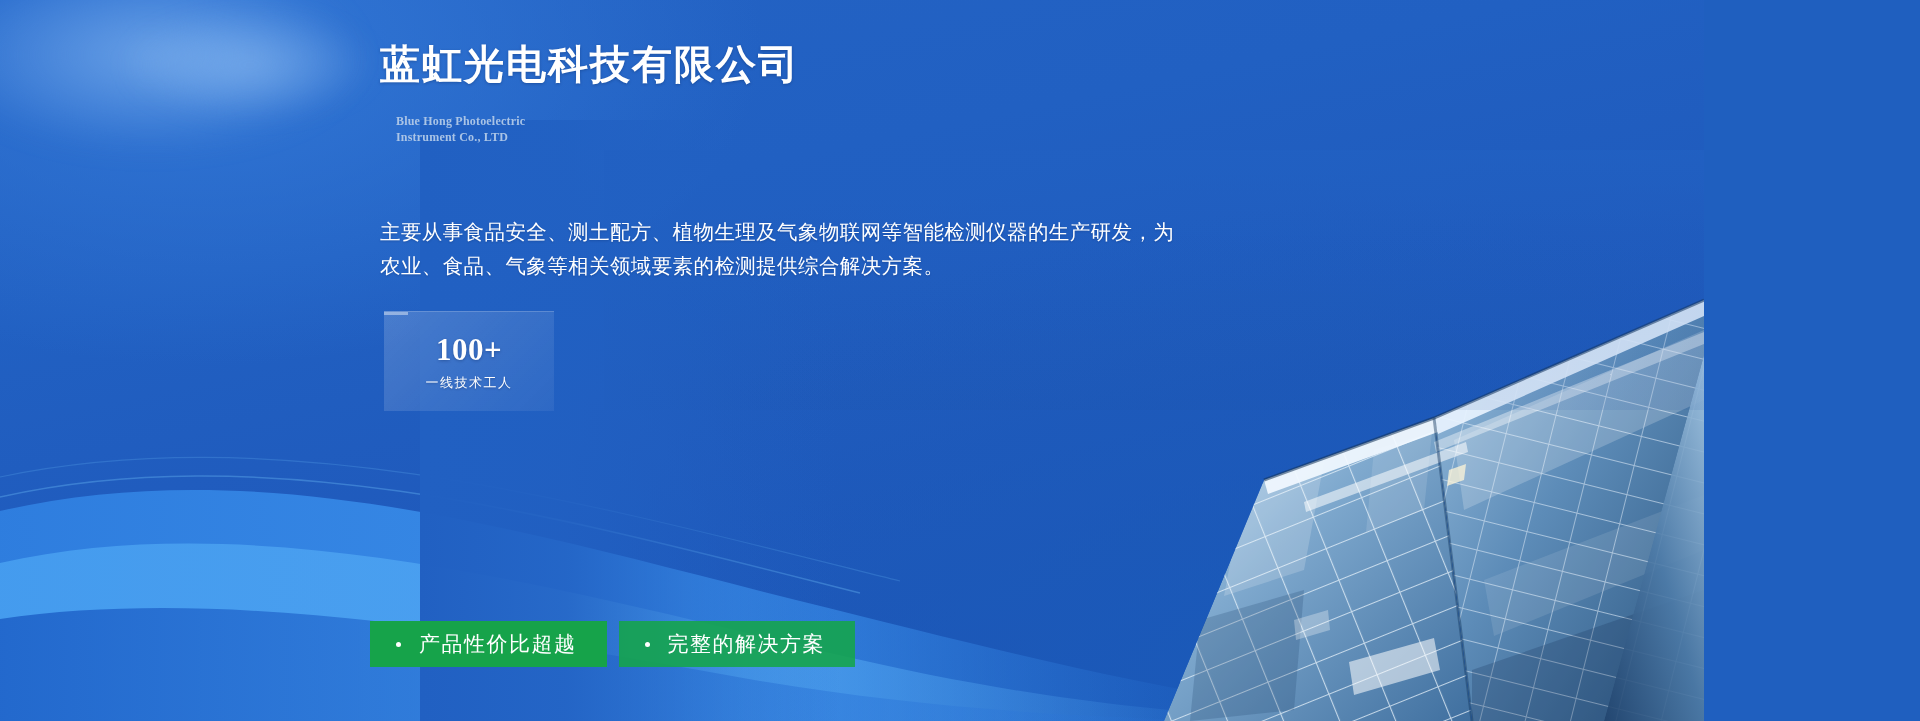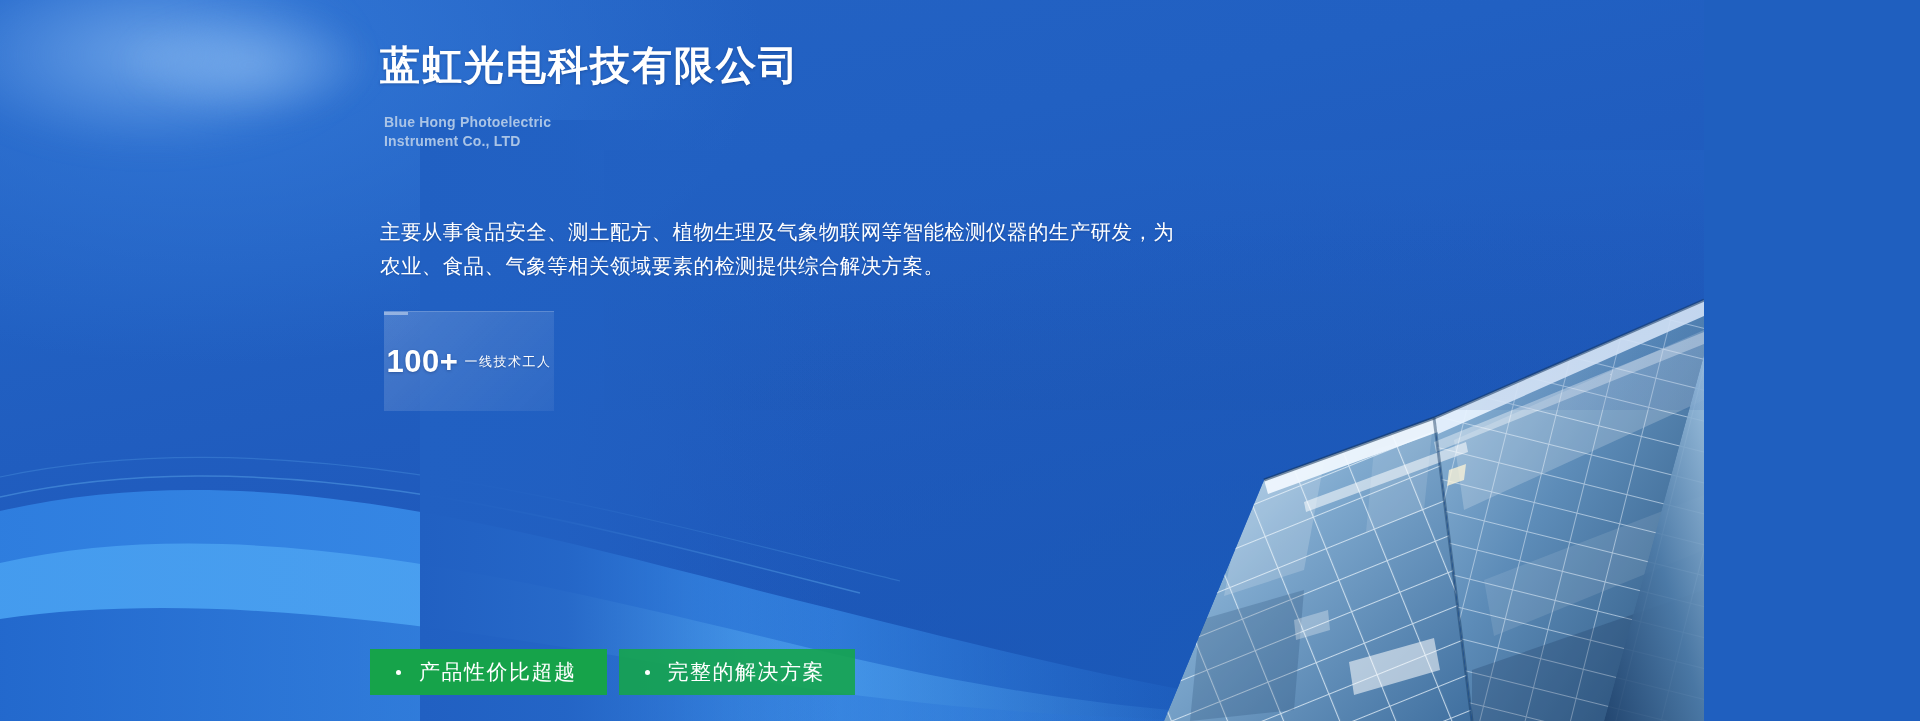--- a/index.html
+++ b/index.html
@@ -11,20 +11,21 @@
 
   
   .stage {
     position:relative;
     width:1704px; height:721px;
     overflow:hidden;
     background:
       radial-gradient(ellipse 900px 520px at 12% 6%, #3277d6 0%, rgba(50,119,214,0) 62%),
       radial-gradient(ellipse 1100px 700px at 78% 96%, #1a5ab9 0%, rgba(26,90,185,0) 70%),
       linear-gradient(168deg,#2463c4 0%,#2160c2 30%,#1f59bb 62%,#1c52b2 100%);
+    font-family: Liberation Serif, serif;
   }
 
   
   .cloud {
     position:absolute; left:-60px; top:-40px; width:420px; height:190px;
     background:radial-gradient(ellipse at 50% 50%, rgba(150,195,245,.55) 0%, rgba(130,180,240,.25) 45%, rgba(120,175,240,0) 72%);
     filter:blur(14px);
     pointer-events:none;
   }
   .cloud2 {
@@ -52,43 +53,43 @@
   
   .content { position:absolute; left:0; top:0; width:1920px; height:721px; }
 
   .brand-title {
     position:absolute; left:380px; top:40px;
     font-size:40px; font-weight:700; color:#ffffff;
     letter-spacing:2px; line-height:1.25;
     text-shadow:0 1px 3px rgba(0,20,60,.28);
   }
   .brand-sub {
-    position:absolute; left:384px; top:113px;
-    font-size:14px; font-weight:600; color:#aac4e6;
+    position:absolute; left:396px; top:113px;
+    font-size:12px; font-weight:600; color:#aac4e6;
     line-height:1.35; letter-spacing:.2px;
   }
 
   .para {
     position:absolute; left:380px;
     width:806px;
     font-size:20.5px; color:#ffffff; font-weight:400;
     line-height:34px; letter-spacing:.4px;
     text-shadow:0 1px 2px rgba(0,20,60,.22);
   }
   .para-1 { top:150px; }
   .para-2 { top:215px; }
 
   
   .stats { position:absolute; left:384px; top:311px; display:flex; gap:16px; }
   .stat-card {
     position:relative;
     width:170px; height:100px;
     background:linear-gradient(135deg, rgba(255,255,255,.175) 0%, rgba(255,255,255,.105) 55%, rgba(255,255,255,.06) 100%);
     border-top:1px solid rgba(255,255,255,.22);
-    display:flex; flex-direction:row; align-items:center; justify-content:center;
+    display:flex; flex-direction:column; align-items:center; justify-content:center;
     gap:6px;
   }
   .stat-card::before {
     content:""; position:absolute; left:0; top:0; width:24px; height:3px;
     background:rgba(255,255,255,.42);
   }
   .stat-num {
     font-size:31px; font-weight:700; color:#ffffff; letter-spacing:.5px;
     text-shadow:0 1px 3px rgba(0,20,60,.3);
   }
@@ -98,21 +99,20 @@
   }
 
   
   .features { position:absolute; left:370px; top:621px; display:flex; gap:12px; }
   .feature-bar {
     height:46px;
     display:flex; align-items:center;
     padding:0 30px 0 26px;
     color:#ffffff; font-size:21px; letter-spacing:1.5px;
     background:#16a34a;
-    margin-top:28px;
   }
   .feature-bar.translucent { background:rgba(20,165,74,.88); }
   .feature-dot {
     width:5px; height:5px; border-radius:50%; background:#ffffff;
     margin-right:18px; flex:0 0 auto;
   }
 </style>
 </head>
 <body>
 

